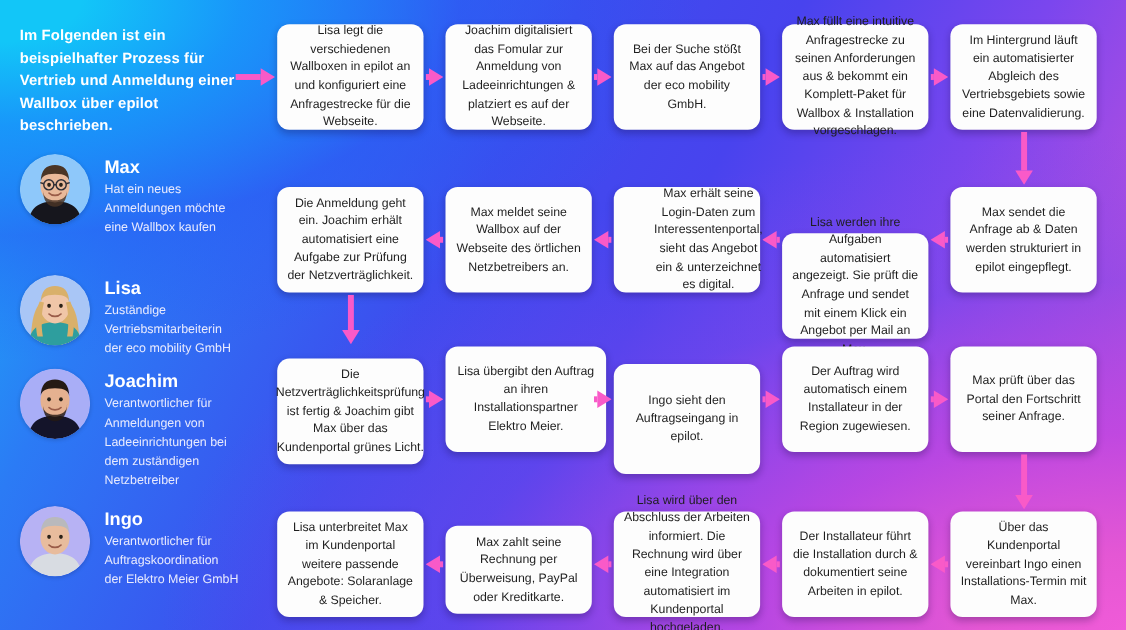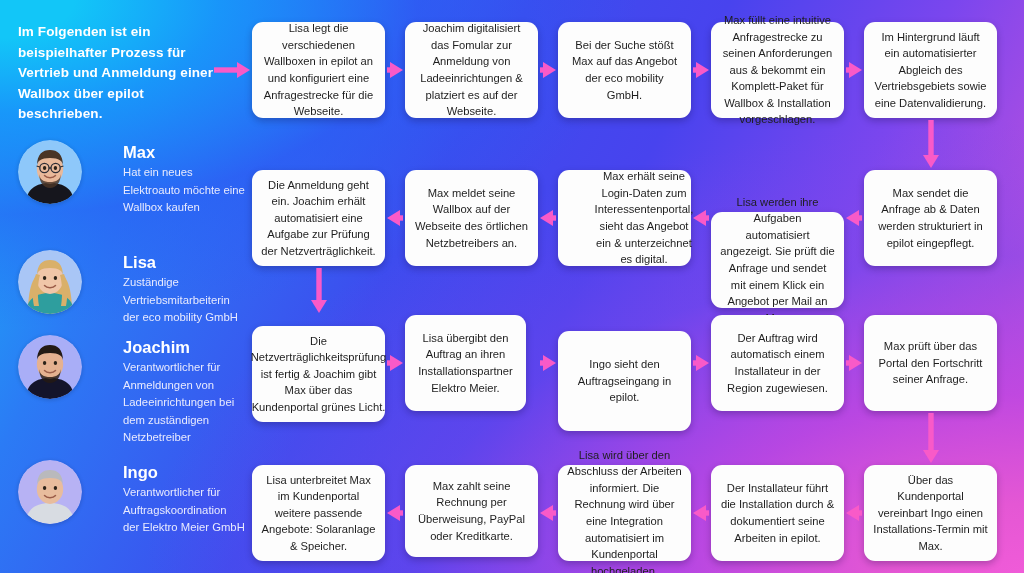--- a/index.html
+++ b/index.html
@@ -25,21 +25,21 @@
   }
 
   
   .persona{position:absolute;left:18px;display:flex;align-items:flex-start;gap:13px;}
   .pavatar{
     width:64px;height:64px;border-radius:50%;flex:0 0 64px;
     overflow:hidden;position:relative;
     box-shadow:0 1px 4px rgba(0,0,0,.18);
   }
   .pavatar svg{display:block;width:64px;height:64px;}
-  .pinfo{padding-top:2px;margin-left:28px;}
+  .pinfo{padding-top:2px;}
   .pname{color:#fff;font-weight:bold;font-size:16.5px;line-height:20px;margin-bottom:2px;}
   .pdesc{color:#E8EAFE;font-size:11.3px;line-height:17.5px;max-width:122px;}
 
   
   .flow{position:absolute;left:0;top:0;width:1024px;height:573px;}
   .node{
     position:absolute;
     background:#FDFDFD;
     border-radius:11px;
     box-shadow:0 3px 7px rgba(20,10,60,.28);
@@ -88,21 +88,21 @@
                 <circle cx="37.6" cy="28" r="4.6"></circle>
                 <path d="M31 28 L33 28"></path>
                 <path d="M21.8 27 L18.6 26"></path>
                 <path d="M42.2 27 L45.4 26"></path>
               </g>
     </g>
   </svg>
         </div>
         <div class="pinfo">
           <div class="pname">Max</div>
-          <div class="pdesc">Hat ein neues Elektroauto möchte eine Wallbox kaufen</div>
+          <div class="pdesc">Hat ein neues Anmeldungen möchte eine Wallbox kaufen</div>
         </div>
       </div>
       <div class="persona" style="top: 250px;">
         <div class="pavatar">
   <svg viewBox="0 0 64 64" xmlns="http://www.w3.org/2000/svg">
     <defs>
               <clipPath id="c-avatar-lisa">
                 <circle cx="32" cy="32" r="32"></circle>
               </clipPath>
             </defs>
@@ -210,42 +210,42 @@
       </div>
       <div class="node" style="left: 405px; top: 170px; width: 133px; height: 96px;">
         <span>Max meldet seine Wallbox auf der Webseite des örtlichen Netzbetreibers an.</span>
       </div>
       <div class="node" style="left: 252px; top: 170px; width: 133px; height: 96px;">
         <span>Die Anmeldung geht ein. Joachim erhält automatisiert eine Aufgabe zur Prüfung der Netzverträglichkeit.</span>
       </div>
       <div class="node" style="left: 252px; top: 326px; width: 133px; height: 96px;">
         <span>Die Netzverträglichkeitsprüfung ist fertig &amp; Joachim gibt Max über das Kundenportal grünes Licht.</span>
       </div>
-      <div class="node" style="left: 405px; top: 315px; width: 121px; height: 96px;">
+      <div class="node" style="left: 405px; top: 315px; width: 146px; height: 96px;">
         <span>Lisa übergibt den Auftrag an ihren Installationspartner Elektro Meier.</span>
       </div>
       <div class="node" style="left: 558px; top: 315px; width: 133px; height: 100px; margin-top: 16px;">
         <span>Ingo sieht den Auftragseingang in epilot.</span>
       </div>
       <div class="node" style="left: 711px; top: 315px; width: 133px; height: 96px;">
         <span>Der Auftrag wird automatisch einem Installateur in der Region zugewiesen.</span>
       </div>
       <div class="node" style="left: 864px; top: 315px; width: 133px; height: 96px;">
         <span>Max prüft über das Portal den Fortschritt seiner Anfrage.</span>
       </div>
       <div class="node" style="left: 864px; top: 465px; width: 133px; height: 96px;">
         <span>Über das Kundenportal vereinbart Ingo einen Installations-Termin mit Max.</span>
       </div>
       <div class="node" style="left: 711px; top: 465px; width: 133px; height: 96px;">
         <span>Der Installateur führt die Installation durch &amp; dokumentiert seine Arbeiten in epilot.</span>
       </div>
       <div class="node" style="left: 558px; top: 465px; width: 133px; height: 96px;">
         <span>Lisa wird über den Abschluss der Arbeiten informiert. Die Rechnung wird über eine Integration automatisiert im Kundenportal hochgeladen.</span>
       </div>
-      <div class="node" style="left: 405px; top: 465px; width: 133px; height: 92px;">
+      <div class="node" style="left: 405px; top: 478px; width: 133px; height: 80px;">
         <span>Max zahlt seine Rechnung per Überweisung, PayPal oder Kreditkarte.</span>
       </div>
       <div class="node" style="left: 252px; top: 465px; width: 133px; height: 96px;">
         <span>Lisa unterbreitet Max im Kundenportal weitere passende Angebote: Solaranlage &amp; Speicher.</span>
       </div>
       <div class="arrow" style="left: 214px; top: 59px;">
         <svg width="36" height="22">
       <rect x="0" y="8.3" width="23" height="5.4" fill="#F95AC8"></rect>
       <polygon points="23,3 36,11 23,19" fill="#F95AC8"></polygon>
     </svg>

